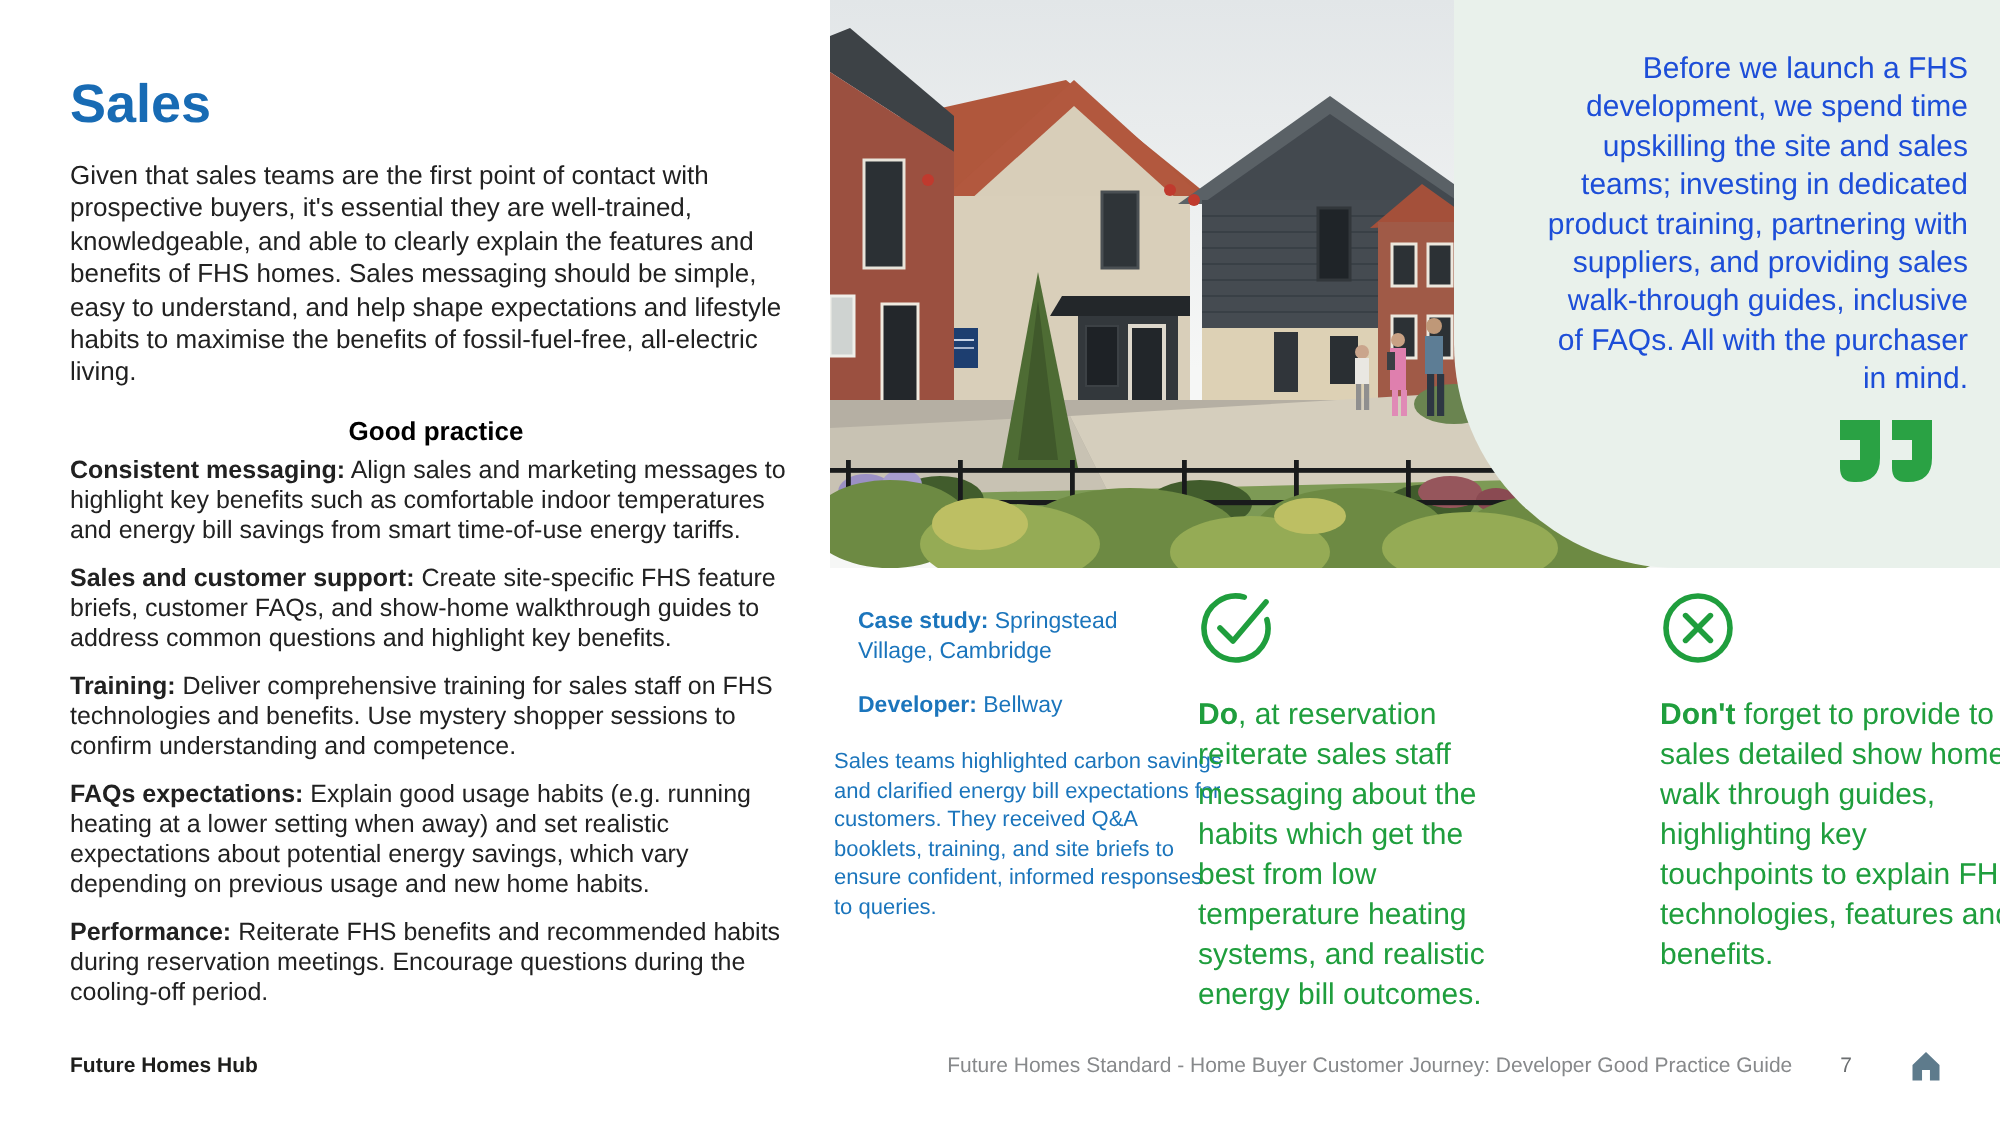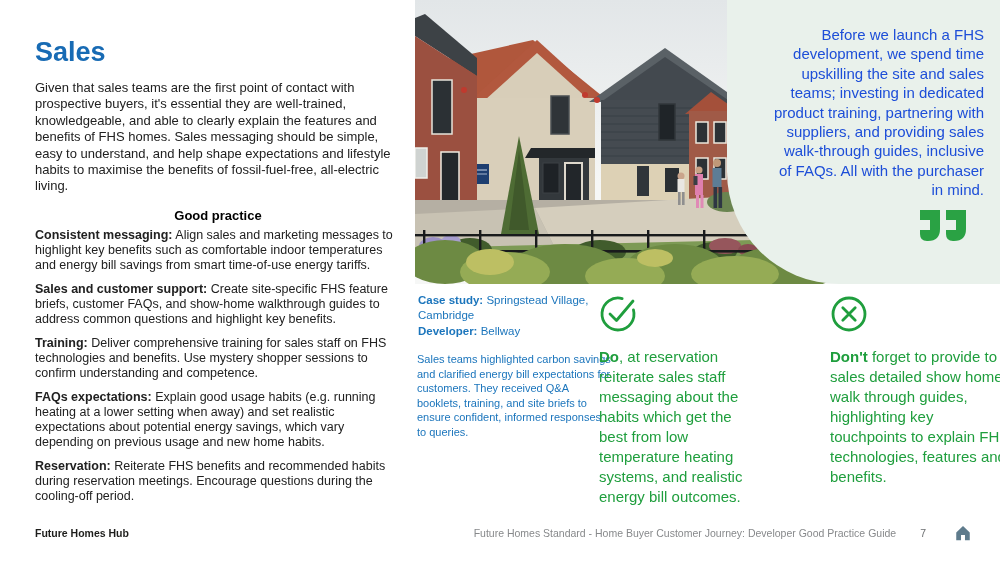--- a/index.html
+++ b/index.html
@@ -21,21 +21,21 @@
              background:#e9f1eb;border-radius:0 0 0 112px;}
   .quote-text{position:absolute;left:43px;top:25px;width:214px;margin:0;
               font-size:15px;line-height:19.4px;color:#1d4ed8;text-align:right;}
   .quote-attr{position:absolute;left:43px;top:206px;width:190px;}
   .quote-author{font-size:10.5px;font-weight:bold;color:#4c4c4c;line-height:13.5px;}
   .quote-role,.quote-company{font-size:10.5px;color:#8f9496;line-height:13.5px;}
   .quote-marks{position:absolute;right:33px;top:210px;}
 
   
   .case-study{position:absolute;left:417px;top:292px;width:194px;color:#1b75bc;}
-  .cs-line{font-size:11.5px;line-height:15px;margin:1px;}
+  .cs-line{font-size:11.5px;line-height:15px;margin:12px;}
   .cs-line b{font-weight:bold;}
   .cs-body{font-size:11px;line-height:14.6px;margin:13px 0 0 0;}
 
   
   .do-col{position:absolute;left:599px;top:295px;width:162px;}
   .dont-col{position:absolute;left:794px;top:295px;width:181px;margin-left:36px;}
   .dd-text{margin:10px 0 0 0;font-size:15px;line-height:20px;color:#1f9e3d;}
   .dd-text b{font-weight:bold;}
 
   
@@ -53,21 +53,21 @@
 
   <div class="left-col">
     <h1 class="page-title">Sales</h1>
     <p class="intro">Given that sales teams are the first point of contact with prospective buyers, it's essential they are well-trained, knowledgeable, and able to clearly explain the features and benefits of FHS homes. Sales messaging should be simple, easy to understand, and help shape expectations and lifestyle habits to maximise the benefits of fossil-fuel-free, all-electric living.</p>
     <h2 class="gp-head">Good practice</h2>
 
     <p class="gp"><b>Consistent messaging:</b><span> Align sales and marketing messages to highlight key benefits such as comfortable indoor temperatures and energy bill savings from smart time-of-use energy tariffs.</span></p>
     <p class="gp"><b>Sales and customer support:</b><span> Create site-specific FHS feature briefs, customer FAQs, and show-home walkthrough guides to address common questions and highlight key benefits.</span></p>
     <p class="gp"><b>Training:</b><span> Deliver comprehensive training for sales staff on FHS technologies and benefits. Use mystery shopper sessions to confirm understanding and competence.</span></p>
     <p class="gp"><b>FAQs expectations:</b><span> Explain good usage habits (e.g. running heating at a lower setting when away) and set realistic expectations about potential energy savings, which vary depending on previous usage and new home habits.</span></p>
-    <p class="gp"><b>Reservation:</b><span> Reiterate FHS benefits and recommended habits during reservation meetings. Encourage questions during the cooling-off period.</span></p>
+    <p class="gp"><b>Performance:</b><span> Reiterate FHS benefits and recommended habits during reservation meetings. Encourage questions during the cooling-off period.</span></p>
   </div>
 
   <div class="photo">
     <svg width="428" height="284" viewBox="0 0 428 284" xmlns="http://www.w3.org/2000/svg">
       <defs>
         <linearGradient id="sg" x1="0" y1="0" x2="0" y2="1">
           <stop offset="0" stop-color="#e2e6e8"></stop>
             <stop offset="0.65" stop-color="#f6f7f6"></stop>
         </linearGradient>
       </defs>

